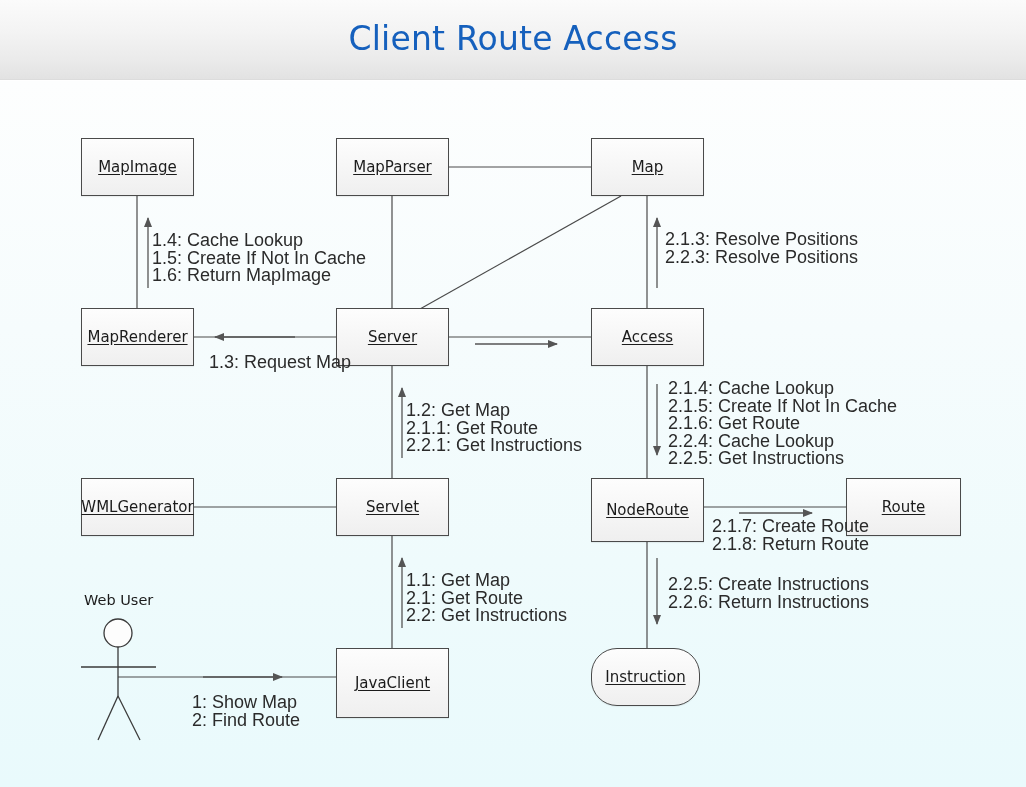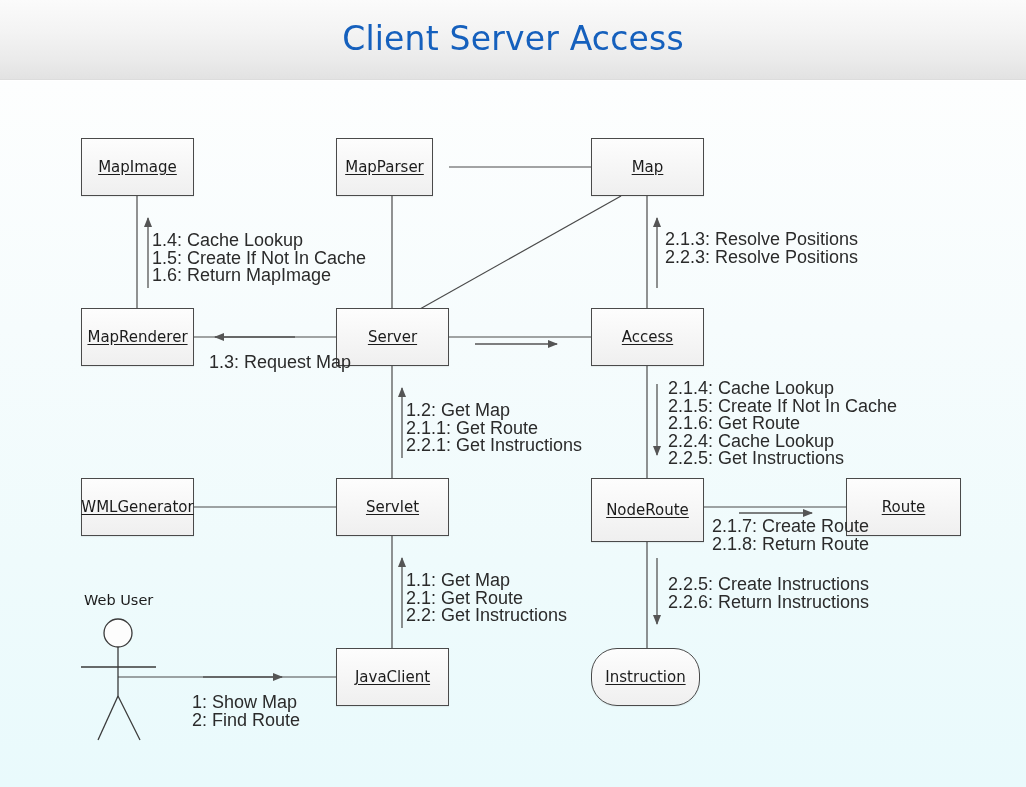--- a/index.html
+++ b/index.html
@@ -90,21 +90,21 @@
     white-space: nowrap;
     font-family: "DejaVu Sans", "Liberation Sans", sans-serif;
   }
 </style>
 </head>
 <body>
 
 <div id="page">
 
   <div id="header">
-    <div id="header-title">Client Server Access</div>
+    <div id="header-title">Client Route Access</div>
   </div>
 
   <div id="canvas"></div>
 
   <svg id="svg-layer" viewBox="0 0 1026 787" xmlns="http://www.w3.org/2000/svg">
     <defs>
       <marker id="arrowR" markerWidth="10" markerHeight="10" refX="9" refY="4" orient="auto" markerUnits="userSpaceOnUse">
         <path d="M0,0 L10,4 L0,8 z" fill="#555555"></path>
       </marker>
       <marker id="arrowL" markerWidth="10" markerHeight="10" refX="9" refY="4" orient="auto" markerUnits="userSpaceOnUse">
@@ -177,21 +177,21 @@
 
       <line x1="402" y1="628" x2="402" y2="558" marker-end="url(#arrowU)"></line>
 
       <line x1="203" y1="677" x2="282" y2="677" marker-end="url(#arrowR)"></line>
     </g>
   </svg>
 
   <div class="node" style="left:81px;  top:138px; width:113px; height:58px;">
     <span class="node-label">MapImage</span>
   </div>
-  <div class="node" style="left:336px; top:138px; width:97px; height:58px;">
+  <div class="node" style="left:336px; top:138px; width:113px; height:58px;">
     <span class="node-label">MapParser</span>
   </div>
   <div class="node" style="left:591px; top:138px; width:113px; height:58px;">
     <span class="node-label">Map</span>
   </div>
 
   <div class="node" style="left:81px;  top:308px; width:113px; height:58px;">
     <span class="node-label">MapRenderer</span>
   </div>
   <div class="node" style="left:336px; top:308px; width:113px; height:58px;">
@@ -207,21 +207,21 @@
   <div class="node" style="left:336px; top:478px; width:113px; height:58px;">
     <span class="node-label">Servlet</span>
   </div>
   <div class="node" style="left:591px; top:478px; width:113px; height:64px;">
     <span class="node-label">NodeRoute</span>
   </div>
   <div class="node" style="left:846px; top:478px; width:115px; height:58px;">
     <span class="node-label">Route</span>
   </div>
 
-  <div class="node" style="left:336px; top:648px; width:113px; height:58px;">
+  <div class="node" style="left:336px; top:648px; width:113px; height:70px;">
     <span class="node-label">JavaClient</span>
   </div>
   <div class="node" style="left:591px; top:648px; width:109px; height:58px;border-radius:26px;">
     <span class="node-label">Instruction</span>
   </div>
 
   <div class="actor-label" style="left:84px; top:592px;">Web User</div>
 
   <div class="msg" style="left:152px; top:232px;">1.4: Cache Lookup
 1.5: Create If Not In Cache

